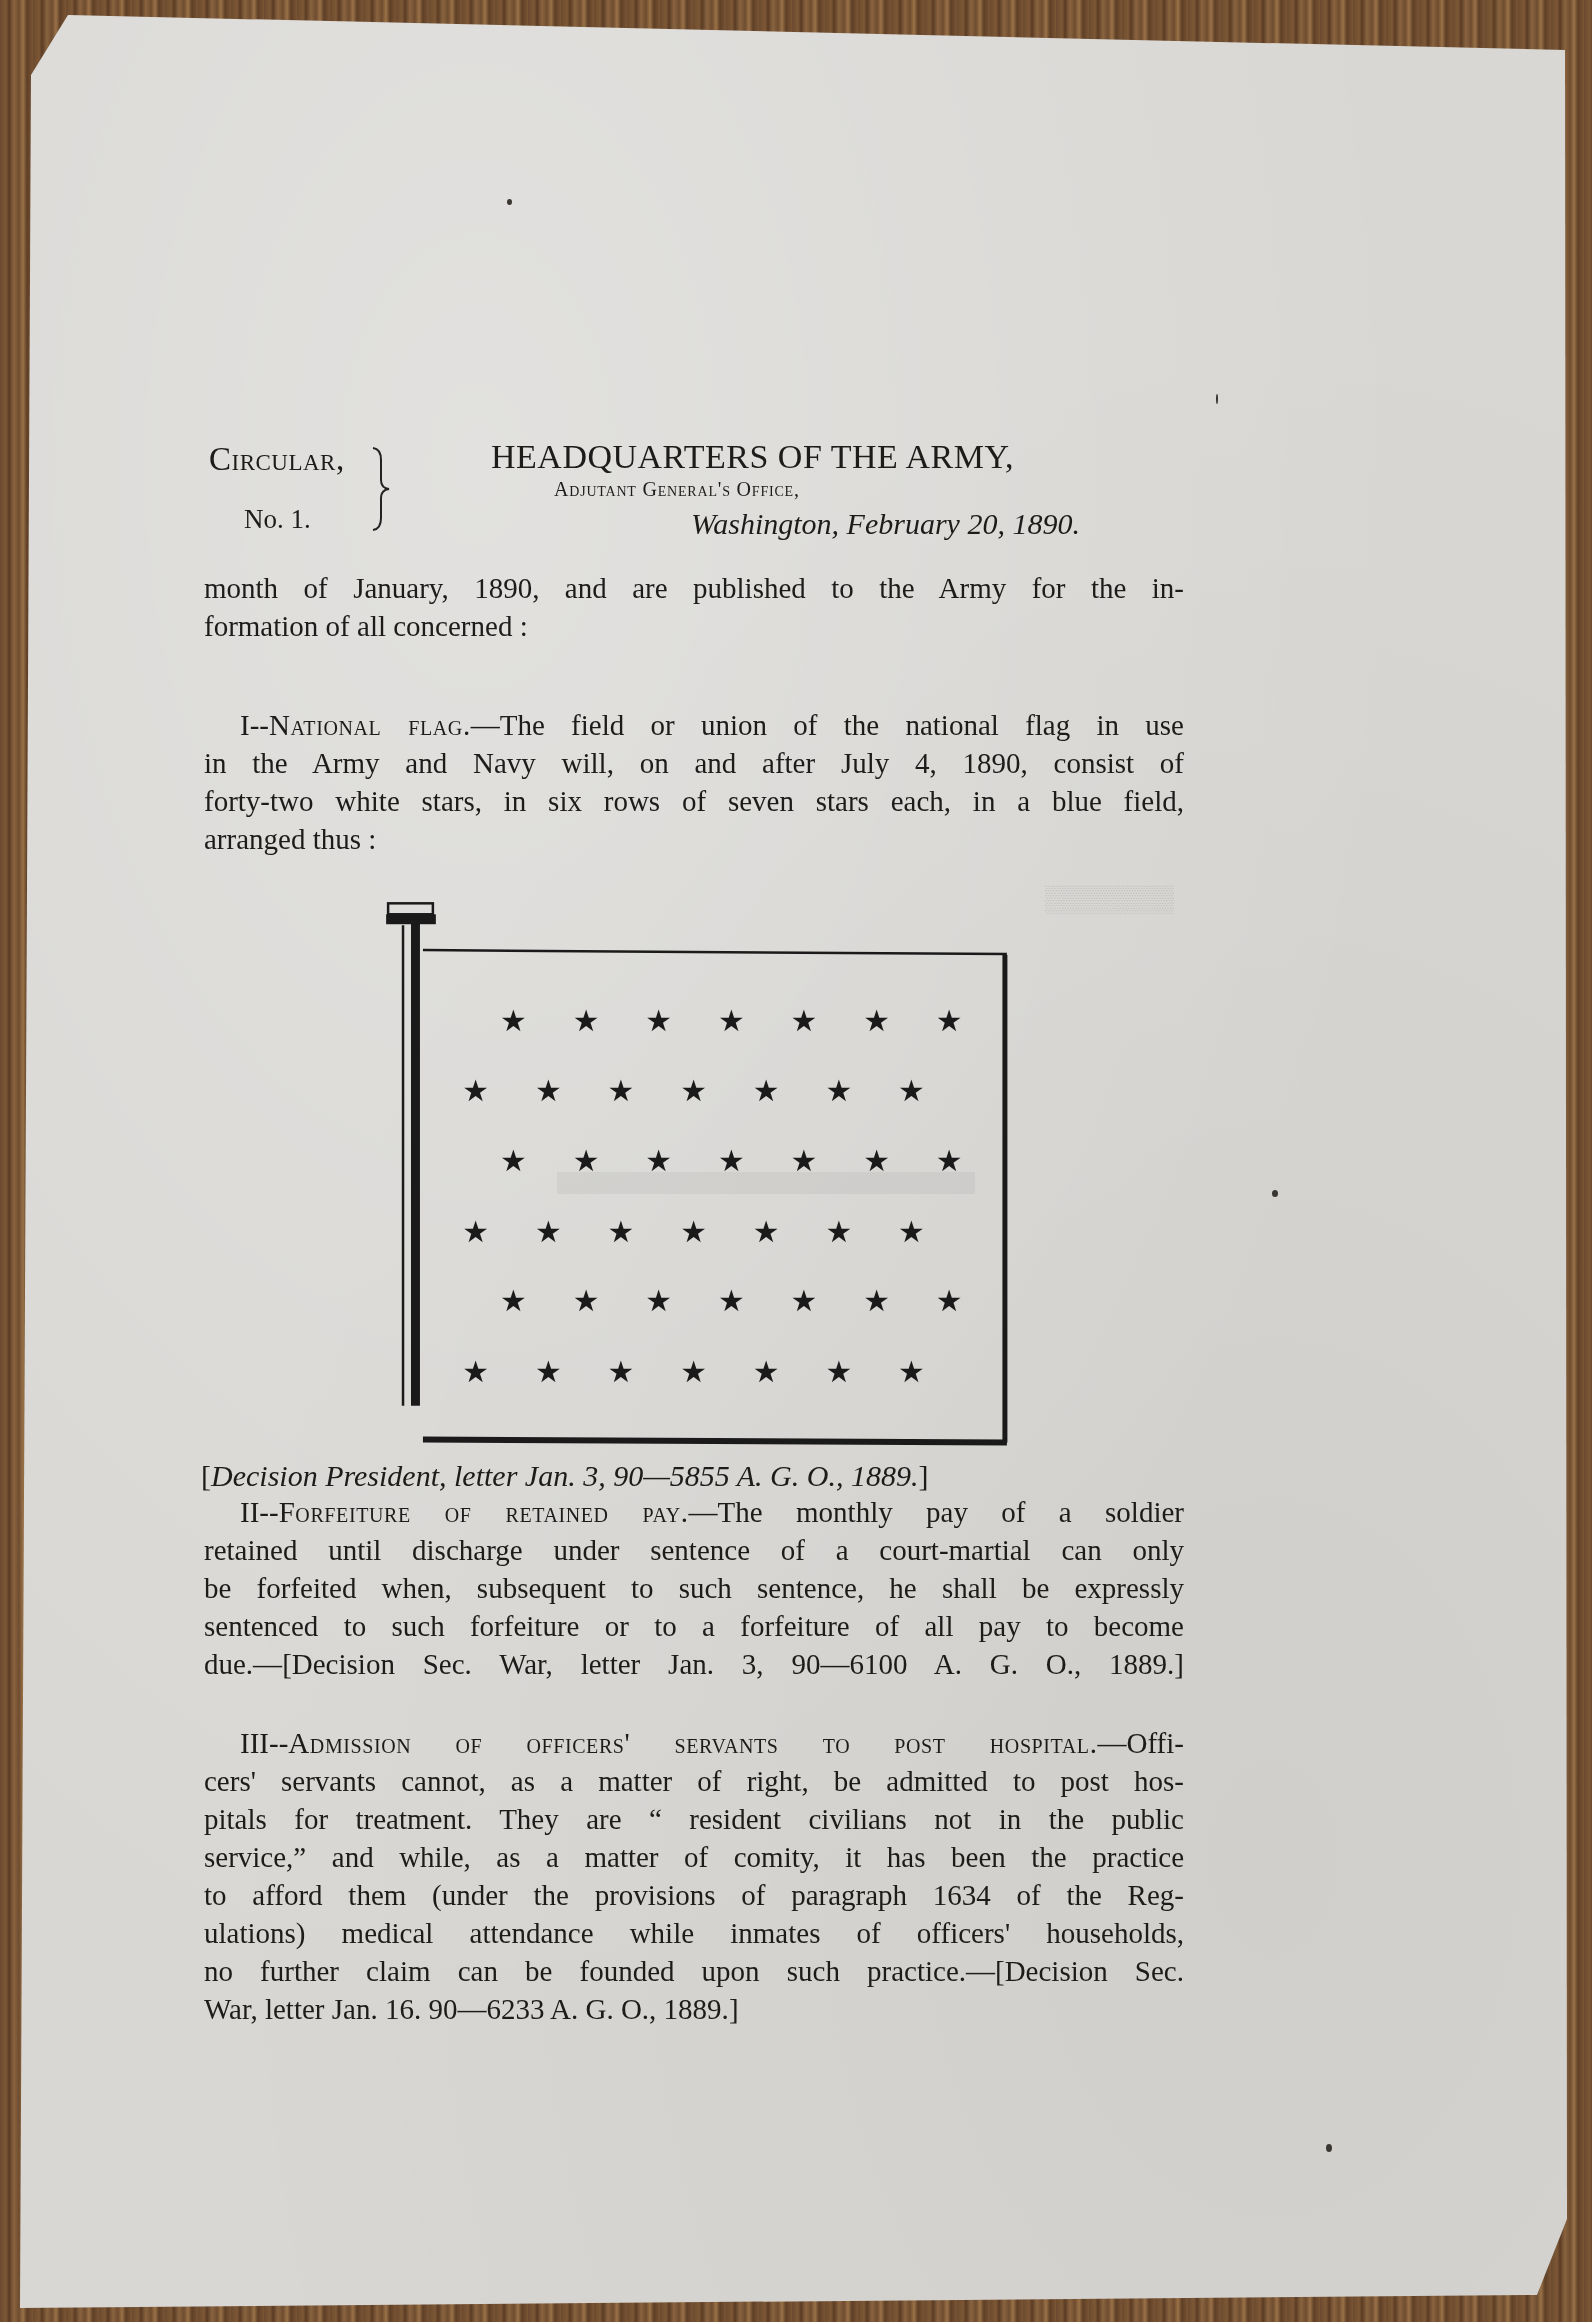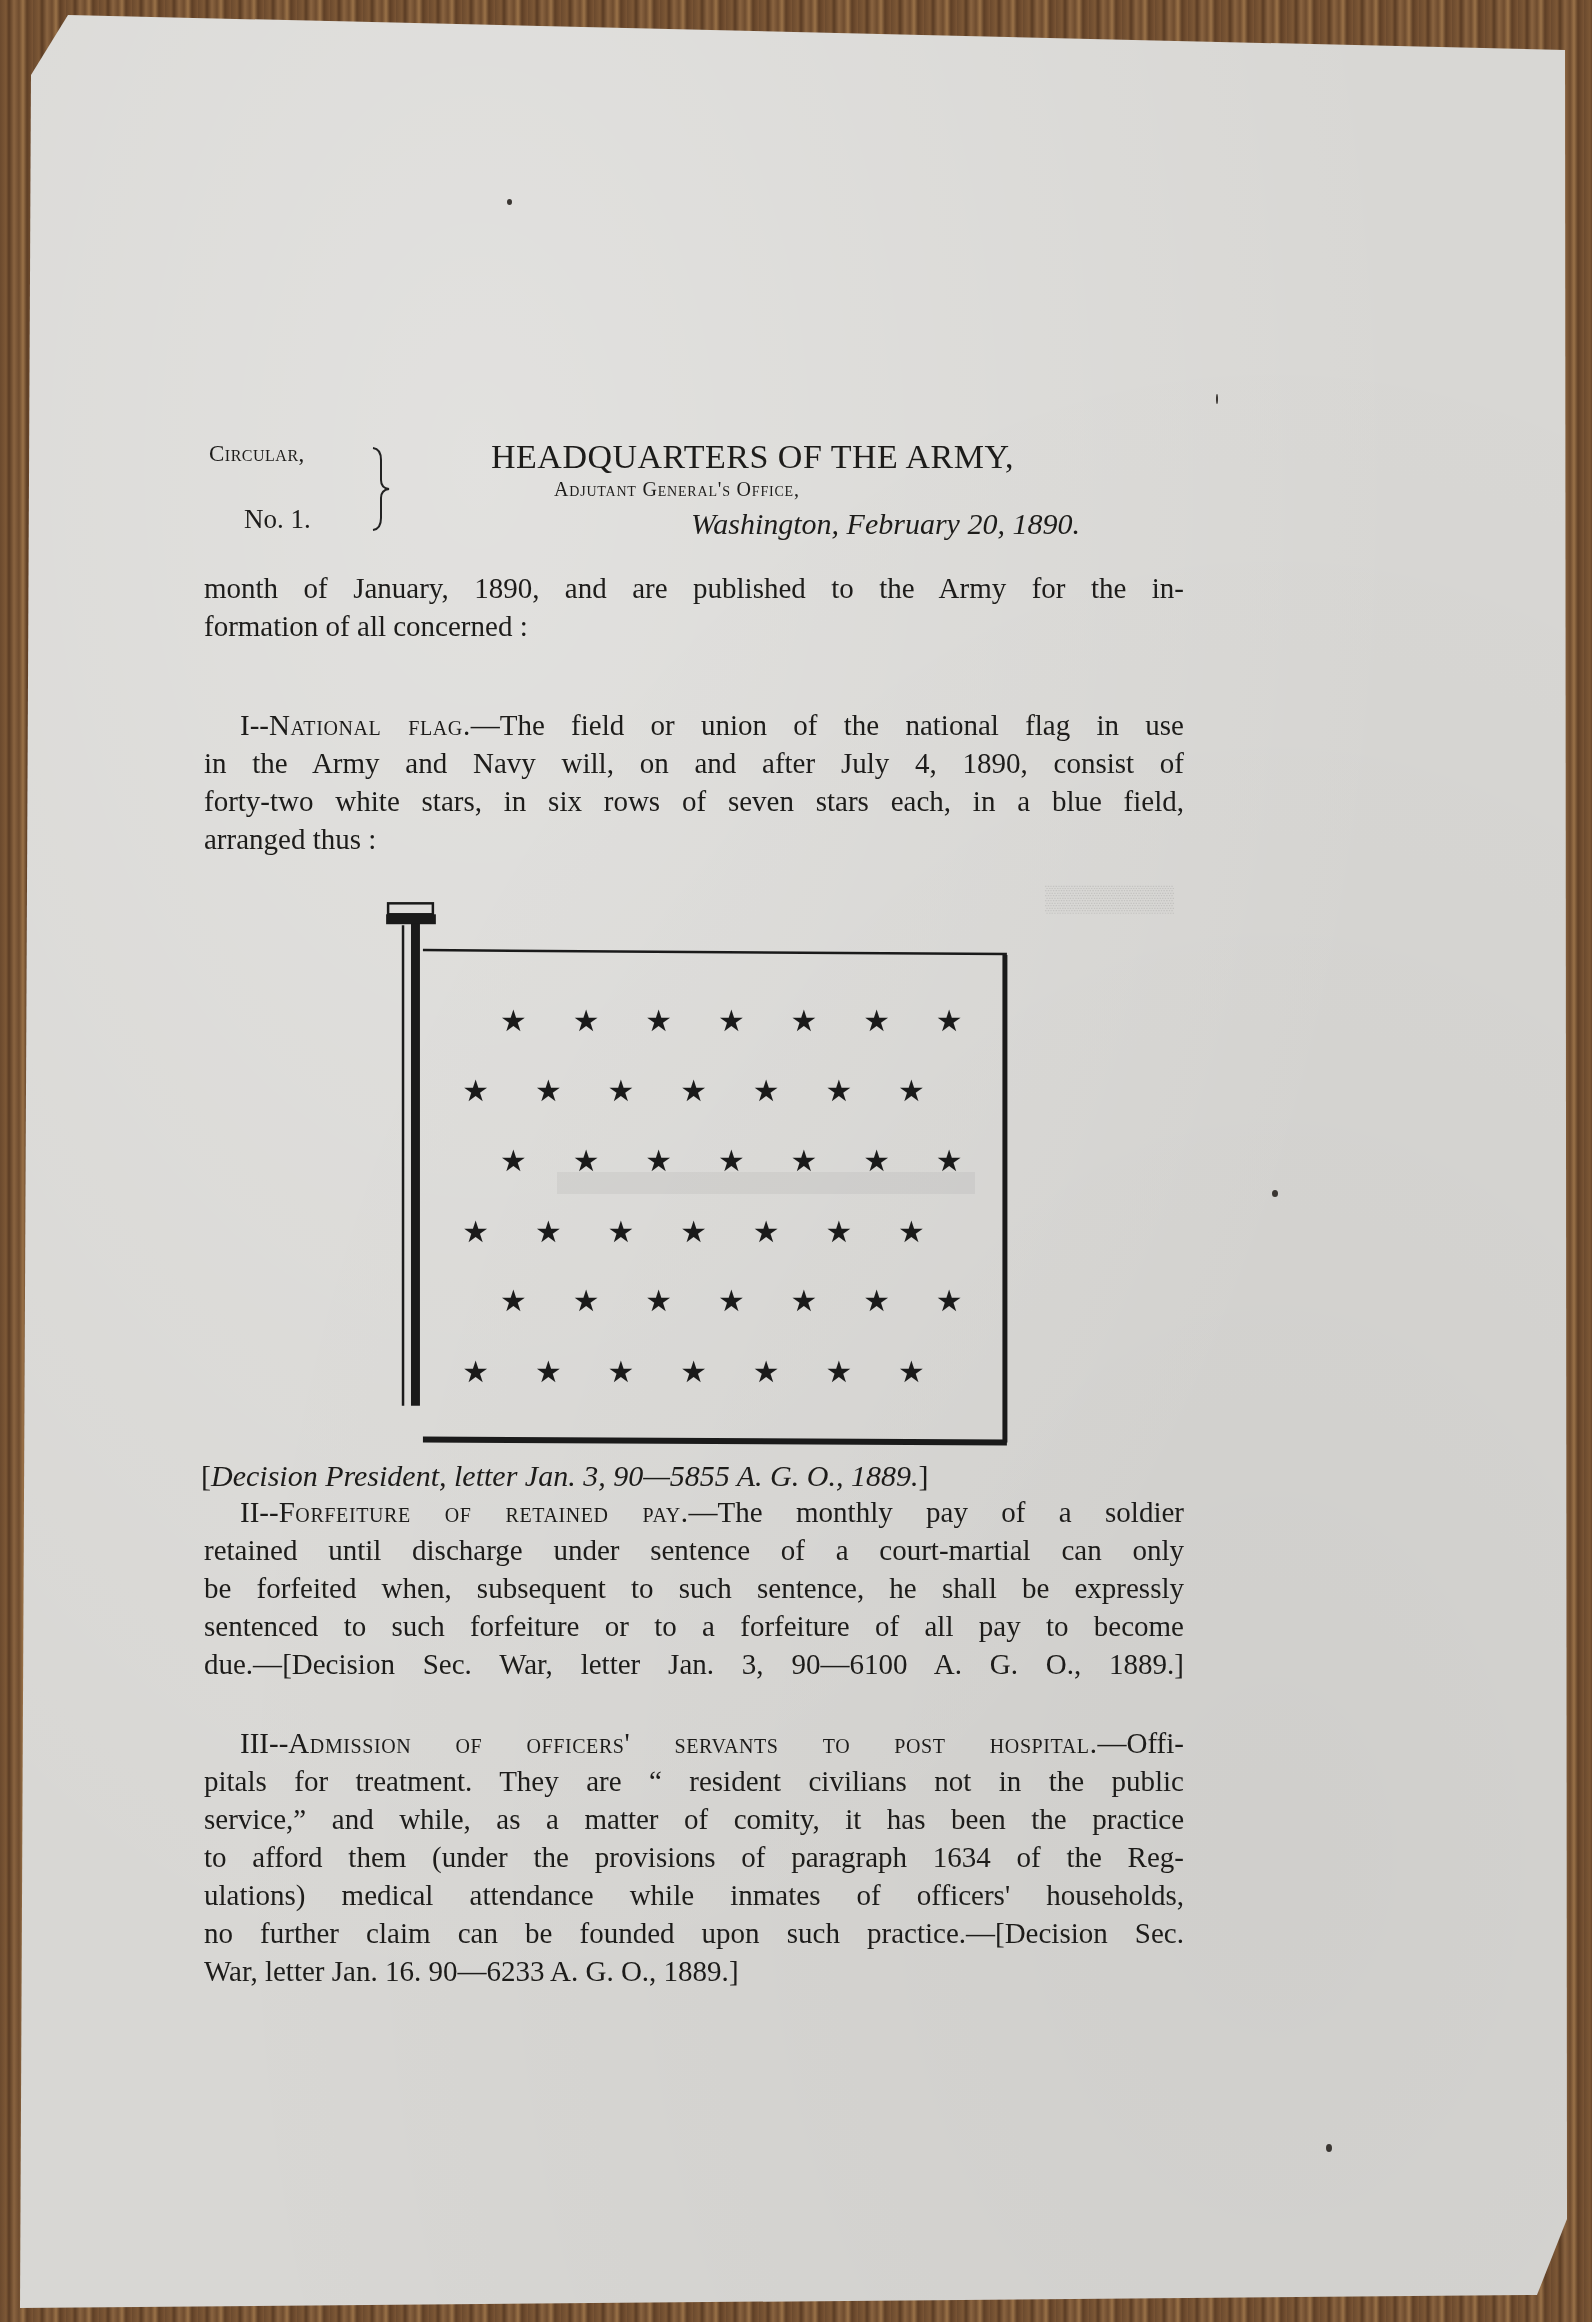--- a/index.html
+++ b/index.html
@@ -20,21 +20,21 @@
       background-image:
         radial-gradient(ellipse at 30% 20%, rgba(255,255,255,0.25), rgba(255,255,255,0) 60%),
         radial-gradient(ellipse at 80% 80%, rgba(0,0,0,0.04), rgba(0,0,0,0) 60%);
       background-color: #d8d7d4;
     }
     .bleed {
       position: absolute; color: rgba(60,60,60,0.12); font-size: 26px;
       transform: scaleX(-1); white-space: nowrap;
     }
     .circ-label {
-      position: absolute; left: 209px; top: 441px; font-size: 23px;
+      position: absolute; left: 209px; top: 441px; font-size: 33px;
       font-variant: small-caps; letter-spacing: 0.5px;
     }
     .circ-no { position: absolute; left: 244px; top: 504px; font-size: 27px; }
     .brace {
       position: absolute; left: 370px; top: 446px; width: 22px; height: 86px;
     }
     .hq-title {
       position: absolute; left: 491px; top: 438px; font-size: 34px;
       letter-spacing: 0.5px;
     }
@@ -157,20 +157,21 @@
 <div class="para" style="top:1493px;">
   <span class="line indent"><span>II--</span><span class="sc">Forfeiture of retained pay.</span><span>—The monthly pay of a soldier</span></span>
   <span class="line">retained until discharge under sentence of a court-martial can only</span>
   <span class="line">be forfeited when, subsequent to such sentence, he shall be expressly</span>
   <span class="line">sentenced to such forfeiture or to a forfeiture of all pay to become</span>
   <span class="line"><span>due.—</span><span>[</span><span class="it">Decision Sec. War, letter Jan. 3, 90—6100 A. G. O., 1889.</span><span>]</span></span>
 </div>
 
 <div class="para" style="top:1724px;">
   <span class="line indent"><span>III--</span><span class="sc">Admission of officers' servants to post hospital.</span><span>—Offi-</span></span>
+  <span class="line">cers' servants cannot, as a matter of right, be admitted to post hos-</span>
   <span class="line">pitals for treatment.  They are “ resident civilians not in the public</span>
   <span class="line">service,” and while, as a matter of comity, it has been the practice</span>
   <span class="line">to afford them (under the provisions of paragraph 1634 of the Reg-</span>
   <span class="line">ulations) medical attendance while inmates of officers' households,</span>
   <span class="line"><span>no further claim can be founded upon such practice.—</span><span>[</span><span class="it">Decision Sec.</span></span>
   <span class="line last"><span class="it">War, letter Jan. 16. 90—6233 A. G. O., 1889.</span><span>]</span></span>
 </div>
 
 
 </body></html>

